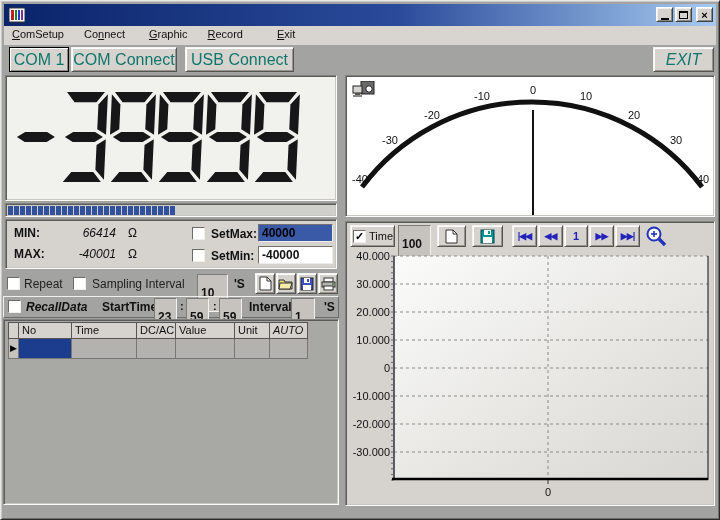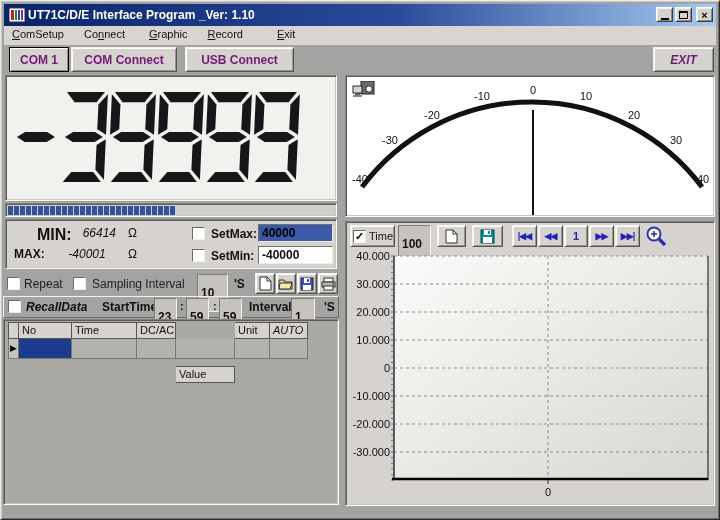--- a/index.html
+++ b/index.html
@@ -29,21 +29,21 @@
     background:linear-gradient(90deg,#0a246a 0%,#2a4a9a 55%,#a6caf0 100%);
     display:flex;align-items:center;color:#fff;}
   #titlebar .title{font-size:12px;font-weight:bold;margin-left:4px;white-space:nowrap;}
   .winbtn{width:17px;height:15px;background:#d6d3ce;border:1px solid;
     border-color:#fff #404040 #404040 #fff;box-shadow:inset 1px 1px 0 #f0f0ec, inset -1px -1px 0 #8a8a86;
     display:flex;align-items:center;justify-content:center;font-size:11px;font-weight:bold;color:#000;}
   
   #menubar{left:3px;top:25px;width:712px;height:19px;background:#d8d5d0;display:flex;}
   .menu-item{font-size:11px;color:#111;padding:2px 6px;margin-right:8px;white-space:nowrap;}
   
-  .toolbtn{display:flex;align-items:center;justify-content:center;font-size:12px;font-weight:bold;color:#701a75;}
+  .toolbtn{display:flex;align-items:center;justify-content:center;font-size:16px;font-weight:normal;color:#0f766e;}
   
   #lcd-panel{left:4px;top:74px;width:332px;height:126px;background:#f1f1ed;}
   
   #progress{left:4px;top:202px;width:332px;height:14px;background:#cfcfcb;padding:1px 2px;display:flex;align-items:center;}
   .pseg{width:5px;height:9px;margin-right:1px;flex:none;}
   
   .th{display:inline-block;height:17px;background:#d6d3ce;border:1px solid #555;border-left:none;
       font-size:11px;color:#111;padding:1px 3px;vertical-align:top;overflow:hidden;}
   .td{display:inline-block;height:20px;background:#b4b2ae;border:1px solid #777;border-left:none;border-top:none;
       vertical-align:top;}
@@ -60,21 +60,20 @@
   <div id="titlebar" class="abs">
     <span class="abs" style="left:5px;top:3px;">
       <svg width="16" height="16" viewBox="0 0 16 16">
         <rect x="0" y="1" width="16" height="14" fill="#fff" stroke="#333"></rect>
         <rect x="2" y="3" width="3" height="10" fill="#c02020"></rect>
         <rect x="6" y="3" width="2" height="10" fill="#208030"></rect>
         <rect x="9" y="3" width="2" height="10" fill="#2040c0"></rect>
         <rect x="12" y="3" width="2" height="10" fill="#8030a0"></rect>
       </svg>
     </span>
-    <span class="title" style="margin-left:24px;">UT71C/D/E Interface Program _Ver: 1.10</span>
     <div class="abs" style="right:3px;top:3px;display:flex;gap:2px;">
       <div class="winbtn">
         <span style="width:8px;height:2px;background:#000;margin-top:8px;"></span>
       </div>
       <div class="winbtn">
         <span style="width:9px;height:8px;border:1px solid #000;border-top-width:2px;"></span>
       </div>
       <div class="winbtn" style="margin-left:2px;">
         <span>×</span>
       </div>
@@ -174,25 +173,25 @@
       <div class="pseg" style="background: rgb(49, 81, 156);"></div>
       <div class="pseg" style="background: rgb(49, 81, 156);"></div>
       <div class="pseg" style="background: rgb(49, 81, 156);"></div>
       <div class="pseg" style="background: rgb(49, 81, 156);"></div>
       <div class="pseg" style="background: rgb(49, 81, 156);"></div>
       <div class="pseg" style="background: rgb(49, 81, 156);"></div>
       <div class="pseg" style="background: rgb(49, 81, 156);"></div>
     </div>
 
   <div class="abs inset2" style="left:4px;top:218px;width:332px;height:50px;background:#d6d3ce;">
-    <span class="abs lbl b" style="left:8px;top:6px;font-size:16px;margin-left:23px;">MIN:</span>
+    <span class="abs lbl b" style="left:8px;top:6px;font-size:12px;">MIN:</span>
     <span class="abs lbl i" style="left:52px;top:6px;width:58px;text-align:right;font-size:12px;">66414</span>
     <span class="abs lbl" style="left:122px;top:6px;font-size:12px;">Ω</span>
     <span class="abs lbl b" style="left:8px;top:27px;font-size:12px;">MAX:</span>
-    <span class="abs lbl i" style="left:52px;top:27px;width:58px;text-align:center;font-size:12px;">-40001</span>
+    <span class="abs lbl i" style="left:52px;top:27px;width:58px;text-align:right;font-size:12px;">-40001</span>
     <span class="abs lbl" style="left:122px;top:27px;font-size:12px;">Ω</span>
 
     <span class="abs cb" style="left:186px;top:7px;"></span>
     <span class="abs lbl b" style="left:205px;top:7px;font-size:12px;">SetMax:</span>
     <input class="abs wbox" style="left: 252px; top: 4px; width: 75px; height: 18px; background: rgb(58, 90, 168); color: rgb(0, 0, 0);" value="40000">
     <span class="abs cb" style="left:186px;top:29px;"></span>
     <span class="abs lbl b" style="left:205px;top:29px;font-size:12px;text-align:right;">SetMin:</span>
     <input class="abs wbox" style="left: 252px; top: 26px; width: 75px; height: 18px;" value="-40000">
   </div>
 
@@ -241,21 +240,21 @@
     <input class="abs gbox" style="left: 182px; top: 1px; width: 23px; height: 18px;" value="59">
     <span class="abs lbl b" style="left:209px;top:3px;">:</span>
     <input class="abs gbox" style="left: 215px; top: 1px; width: 23px; height: 18px;" value="59">
     <span class="abs lbl b" style="left:245px;top:3px;font-size:12px;">Interval</span>
     <input class="abs gbox" style="left: 287px; top: 1px; width: 24px; height: 18px;" value="1">
     <span class="abs lbl b" style="left:320px;top:3px;font-size:12px;">'S</span>
   </div>
 
   <div class="abs inset2" style="left:2px;top:318px;width:336px;height:186px;background:#a8a8a5;">
     <div class="abs" style="left:4px;top:2px;white-space:nowrap;font-size:0;">
-      <span class="th" style="width:11px;border-left:1px solid #555;"></span><span class="th" style="width:53px;">No</span><span class="th" style="width:65px;">Time</span><span class="th" style="width:39px;">DC/AC</span><span class="th" style="width:59px;margin-top:44px;">Value</span><span class="th" style="width:35px;">Unit</span><span class="th" style="width:38px;font-style:italic;">AUTO</span>
+      <span class="th" style="width:11px;border-left:1px solid #555;"></span><span class="th" style="width:53px;">No</span><span class="th" style="width:65px;">Time</span><span class="th" style="width:39px;">DC/AC</span><span class="th" style="width:59px;">Value</span><span class="th" style="width:35px;">Unit</span><span class="th" style="width:38px;font-style:italic;">AUTO</span>
     </div>
     <div class="abs" style="left:4px;top:19px;white-space:nowrap;font-size:0;">
       <span class="td" style="width:11px;border-left:1px solid #777;background:#c6c3be;font-size:9px;color:#000;text-align:center;line-height:18px;"><span>▶</span></span><span class="td" style="width:53px;background:#1c3c8e;"></span><span class="td" style="width:65px;"></span><span class="td" style="width:39px;"></span><span class="td" style="width:59px;"></span><span class="td" style="width:35px;"></span><span class="td" style="width:38px;"></span>
     </div>
   </div>
 
   <div class="abs inset2" style="left:344px;top:74px;width:370px;height:142px;background:#fff;">
     <svg class="abs" style="left:6px;top:5px;" width="24" height="20" viewBox="0 0 24 20">
       <rect x="9" y="0" width="13" height="13" fill="#6a6a6a" stroke="#222"></rect>
       <circle cx="17" cy="8" r="3.2" fill="#fff" stroke="#222"></circle>

